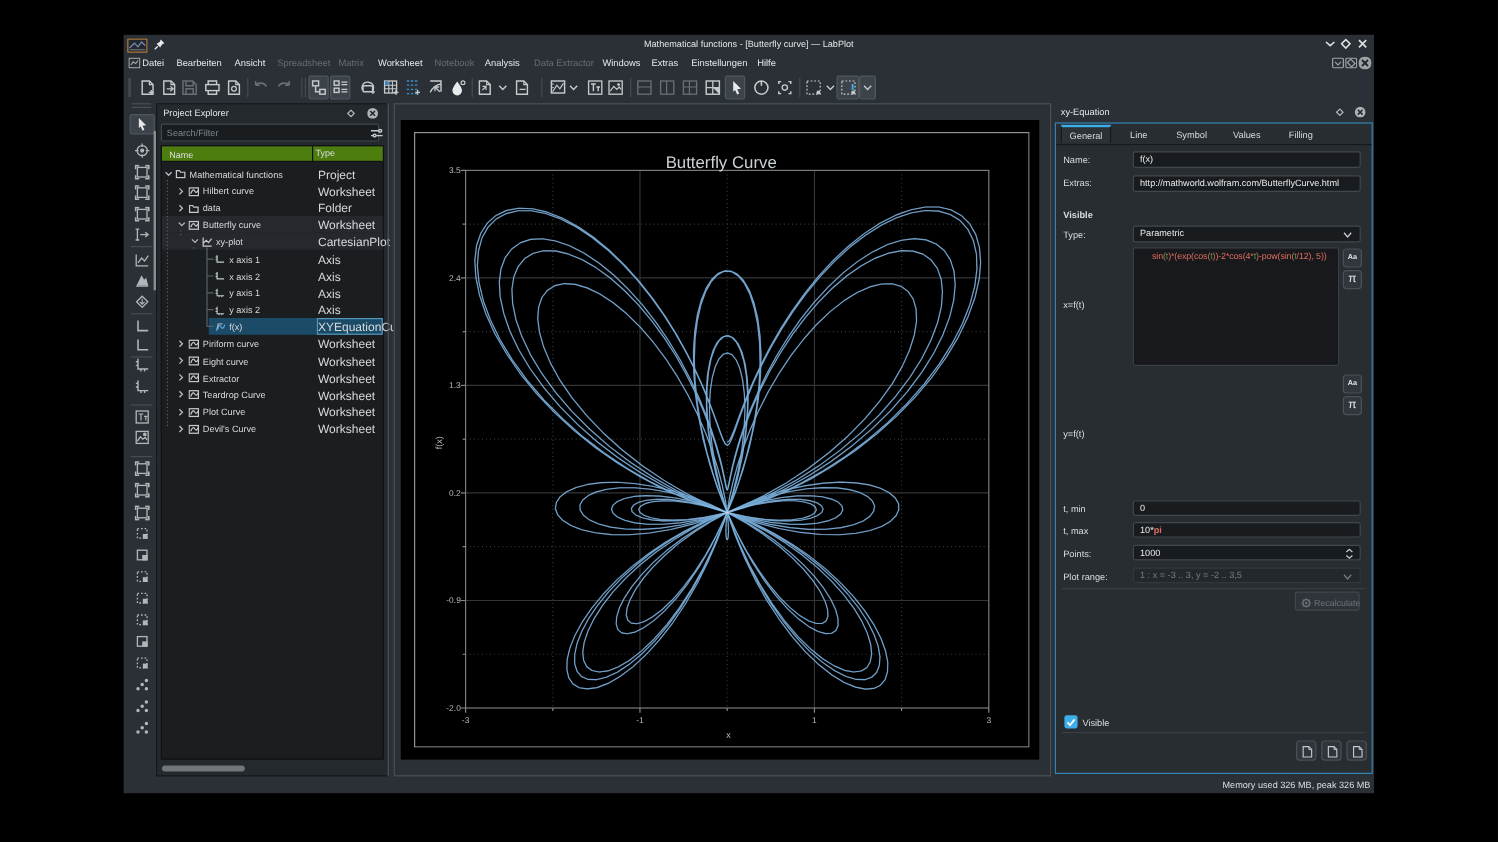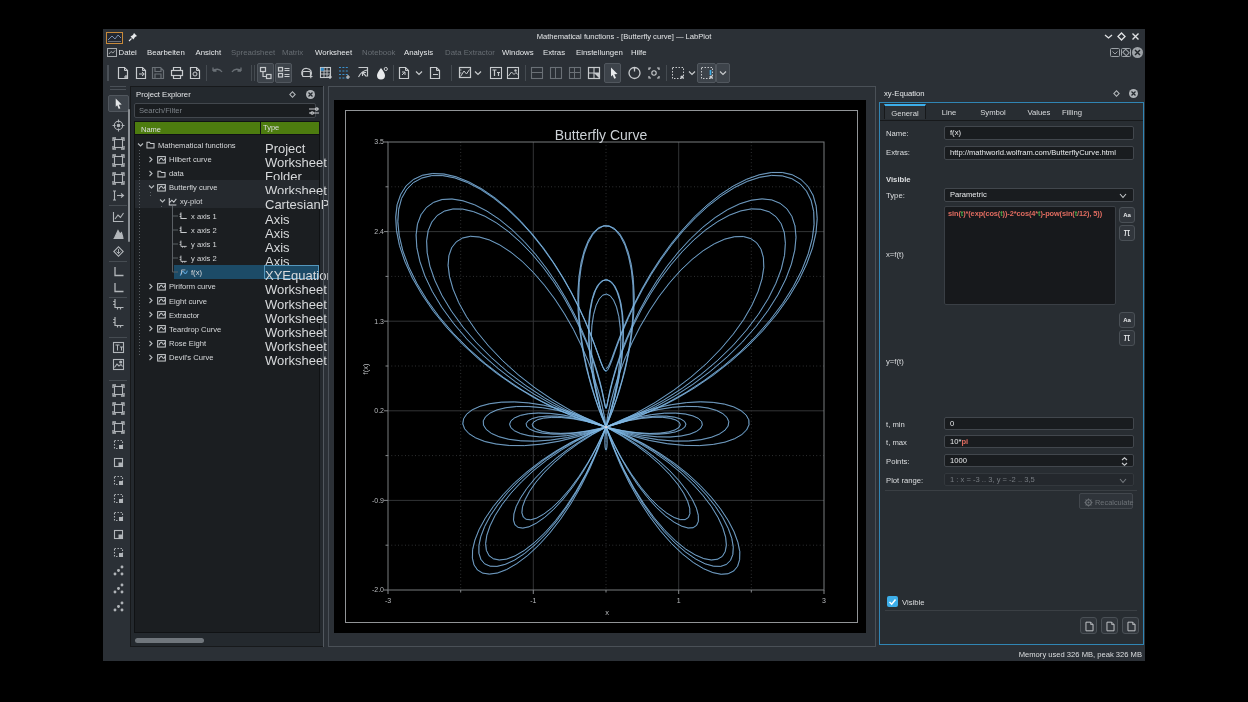--- a/index.html
+++ b/index.html
@@ -26,40 +26,40 @@
 
 #pe { position:absolute; left:27px; top:57px; width:194px; height:561px;
   background:#24292e; border:1px solid #17191b; }
 #pehead { position:absolute; left:0; top:0; width:100%; height:13px; }
 #search { position:absolute; left:3px; top:16px; width:182px; height:15px; background:#1a1d20;
   border:1px solid #42474d; border-radius:2px; color:#7e848a; font-size:7.6px; line-height:13px; padding-left:4px;}
 #petable { position:absolute; left:3px; top:34px; right:3px; bottom:13px; background:#1b1e21; border:1px solid #101214;}
 #pecols { position:absolute; left:0; top:0; width:100%; height:13px; background:#4d7c0f; border-bottom:1px solid #101214; }
 .trow { position:absolute; left:0; width:100%; height:14px; }
 .trow .nm { position:absolute; top:3px; font-size:7.6px; color:#d7d9db; white-space:nowrap;}
-.trow .ty { position:absolute; left:130px; top:3px; font-size:13px; color:#d7d9db; }
+.trow .ty { position:absolute; left:130px; top:3px; font-size:10px; color:#d7d9db; }
 
 #mdi { position:absolute; left:225px; top:57px; width:548px; height:561px;
   background:#2b3036; border:1px solid #4a5057; }
 #mdiblack { position:absolute; left:5px; top:13px; right:9px; bottom:13px; background:#000; }
 #page { position:absolute; left:242px; top:81px; width:513px; height:513px; }
 
 #dock { position:absolute; left:775px; top:57px; width:267px; height:561px; }
 #dockhead { position:absolute; left:0; top:0; width:100%; height:14px; }
 #dockbody { position:absolute; left:1px; top:16px; right:1px; height:543px; border:1px solid #3085b4; background:#282d32;}
 .tab { position:absolute; top:0; height:15px; font-size:7.7px; color:#dadcde; text-align:center; line-height:15px;}
 .tab.active { background:#2d3237; border:1px solid #17191b; border-top:2px solid #3daee9; border-bottom:none; }
 .flabel { position:absolute; font-size:7.7px; color:#dcdee0; }
 .finput { position:absolute; left:66px; width:190px; height:14px; background:#191c1f;
   border:1px solid #42474d; border-radius:2px; font-size:7.6px; color:#e8eaec; line-height:12px; padding-left:5px; }
 .tarea { position:absolute; left:66px; width:172px; background:#17191c; border:1px solid #3a3f45;
   border-radius:2px; font-size:7.4px; padding:2px 0 0 3px; letter-spacing:-0.1px;}
 .sbtn { position:absolute; left:241px; width:16px; height:16px; background:#31363c;
   border:1px solid #4a5056; border-radius:3px; color:#e8eaec; text-align:center; }
-.eqred { color:#e06c60; font-weight:bold; }
+.eqred { color:#e06c60; font-weight:normal;margin-left:12px; }
 .eqred i { color:#45a149; font-style:normal; }
 
 #status { position:absolute; left:0; bottom:0; width:100%; height:14px; font-size:7.6px; color:#dddfe1; }
 #status span { position:absolute; right:3px; top:3px; }
 .icn { fill:none; stroke:#c7cacd; stroke-width:1.2; }
 .icnd { fill:none; stroke:#6a7076; stroke-width:1.2; }
 </style>
 </head>
 <body>
 <div id="win">
@@ -694,21 +694,21 @@
           <span class="ty">Worksheet</span>
         </div>
       <div class="trow" style="top:214.0px">
           <svg style="position:absolute;left:13px;top:3.5px" width="6" height="7" viewBox="0 0 6 7">
             <path d="M1.5 1 L4 3.5 L1.5 6" stroke="#b6babd" fill="none" stroke-width="1.1"></path>
           </svg>
           <svg style="position:absolute;left:22px;top:2.5px" width="9" height="9" viewBox="0 0 14 14" fill="none" stroke="#c7cacd" stroke-width="1.6">
             <rect x="1" y="2.5" width="12" height="10"></rect>
             <path d="M3 10 C5 4.5 7 4 8.5 7 C10 9.5 11.5 8 12.5 5.5"></path>
           </svg>
-          <span class="nm" style="left:34px">Rose Eight</span>
+          <span class="nm" style="left:34px">Plot Curve</span>
           <span class="ty">Worksheet</span>
         </div>
       <div class="trow" style="top:228.2px">
           <svg style="position:absolute;left:13px;top:3.5px" width="6" height="7" viewBox="0 0 6 7">
             <path d="M1.5 1 L4 3.5 L1.5 6" stroke="#b6babd" fill="none" stroke-width="1.1"></path>
           </svg>
           <svg style="position:absolute;left:22px;top:2.5px" width="9" height="9" viewBox="0 0 14 14" fill="none" stroke="#c7cacd" stroke-width="1.6">
             <rect x="1" y="2.5" width="12" height="10"></rect>
             <path d="M3 10 C5 4.5 7 4 8.5 7 C10 9.5 11.5 8 12.5 5.5"></path>
           </svg>
@@ -837,21 +837,21 @@
       <svg style="position:absolute;right:7px;top:2.5px" width="9" height="9">
           <circle cx="4.5" cy="4.5" r="4.5" fill="#b0b4b8"></circle>
           <path d="M2.5 2.5 L6.5 6.5 M6.5 2.5 L2.5 6.5" stroke="#24292e" stroke-width="1.3"></path>
         </svg>
     </div>
     <div id="dockbody"></div>
     <div class="tab active" style="left:6px;width:42px;top:18px">General</div>
     <div class="tab" style="left:52px;width:38px;top:19px">Line</div>
     <div class="tab" style="left:92px;width:46px;top:19px">Symbol</div>
     <div class="tab" style="left:140px;width:42px;top:19px">Values</div>
-    <div class="tab" style="left:172px;width:44px;top:19px">Filling</div>
+    <div class="tab" style="left:184px;width:44px;top:19px">Filling</div>
     <div style="position:absolute;left:2px;top:34px;width:263px;height:1px;background:#17191b"></div>
     <span class="flabel" style="left:8px;top:43px">Name:</span>
     <div class="finput" style="top:40px">f(x)</div>
     <span class="flabel" style="left:8px;top:62px">Extras:</span>
     <div class="finput" style="top:59.5px">http://mathworld.wolfram.com/ButterflyCurve.html</div>
     <span class="flabel" style="left:8px;top:89px;font-weight:bold">Visible</span>
     <span class="flabel" style="left:8px;top:105px">Type:</span>
     <div class="finput" style="top:102px">Parametric<svg style="position:absolute;right:6px;top:4px" width="8" height="6" viewBox="0 0 8 6">
           <path d="M1 1 L4 4.5 L7 1" stroke="#c7cacd" fill="none" stroke-width="1.1"></path>
         </svg></div>

